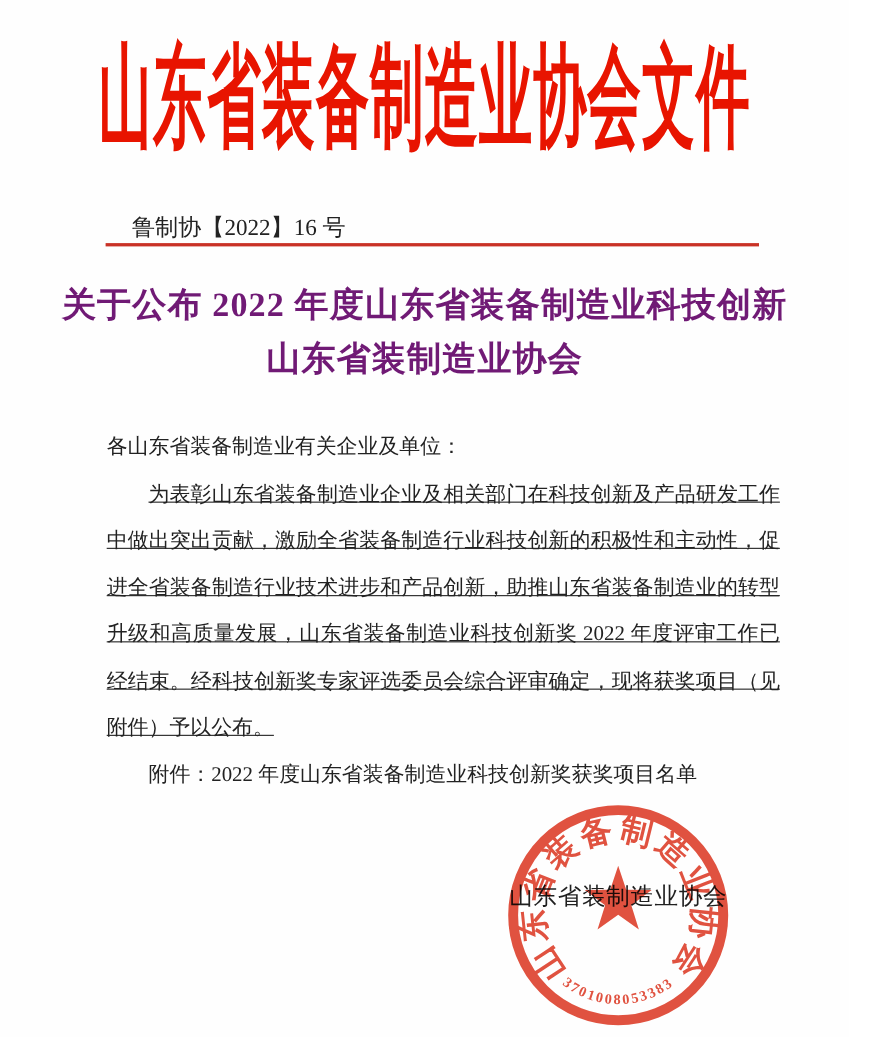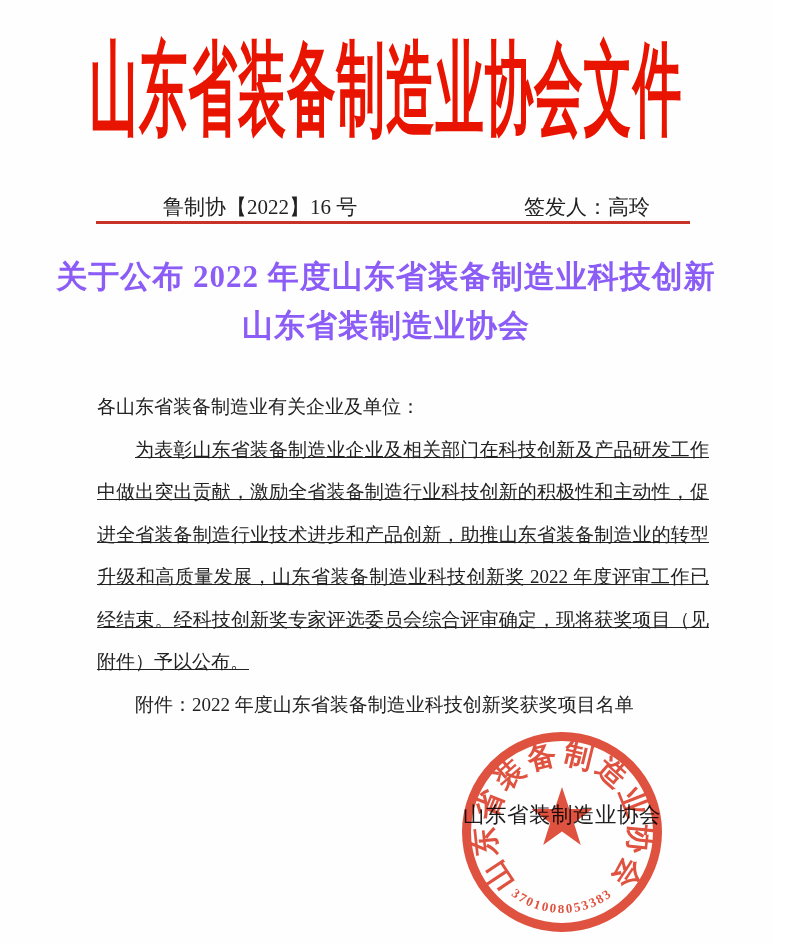--- a/index.html
+++ b/index.html
@@ -8,30 +8,30 @@
     font-family:"Liberation Serif","DejaVu Serif",serif; color:var(--ink_black,#1c1c1c);
   }
   .letterhead {
     position:absolute; top:36px; left:50%;
     font-size:102px; line-height:1.05; font-weight:700;
     color:var(--letterhead_red,#e81400); white-space:nowrap; letter-spacing:2px;
     transform:translateX(-50%) scaleX(0.475);
   }
   .docnum-row {
     position:absolute; top:193px; left:120px; right:122px;
-    display:flex; justify-content:space-between; font-size:21px; color:#222;margin-left:43px;
+    display:flex; justify-content:space-between; font-size:21px; color:#222;
   }
   .red-rule {
     position:absolute; top:221px; left:96px; width:594px; height:3px;
     background:var(--rule_red,#c93226);
   }
   .notice-title {
     position:absolute; top:252px; left:0; right:0; margin:0;
     text-align:center; font-size:31px; font-weight:700; line-height:49px;
-    letter-spacing:1px; color:#8b5cf6;
+    letter-spacing:1px; color:#701a75;
   }
   .notice-title span { display:block; }
   .body-text {
     position:absolute; top:386px; left:97px; width:612px;
     font-size:19px; line-height:42.5px; color:#222;
   }
   .salutation { text-indent:0; }
   .para { margin:0; text-indent:2em; text-align:justify;text-decoration:underline; }
   .attachment { text-indent:2em; white-space:nowrap; }
   .signature {
@@ -51,21 +51,20 @@
 </style>
 </head>
 <body>
 
 <div class="page">
 
   <div class="letterhead">山东省装备制造业协会文件</div>
 
   <div class="docnum-row">
     <span>鲁制协【2022】16 号</span>
-    <span><span>签发人：</span><span>高玲</span></span>
   </div>
 
   <div class="red-rule"></div>
 
   <h1 class="notice-title">
     <span>关于公布 2022 年度山东省装备制造业科技创新</span>
     <span>山东省装制造业协会</span>
   </h1>
 
   <div class="body-text">

